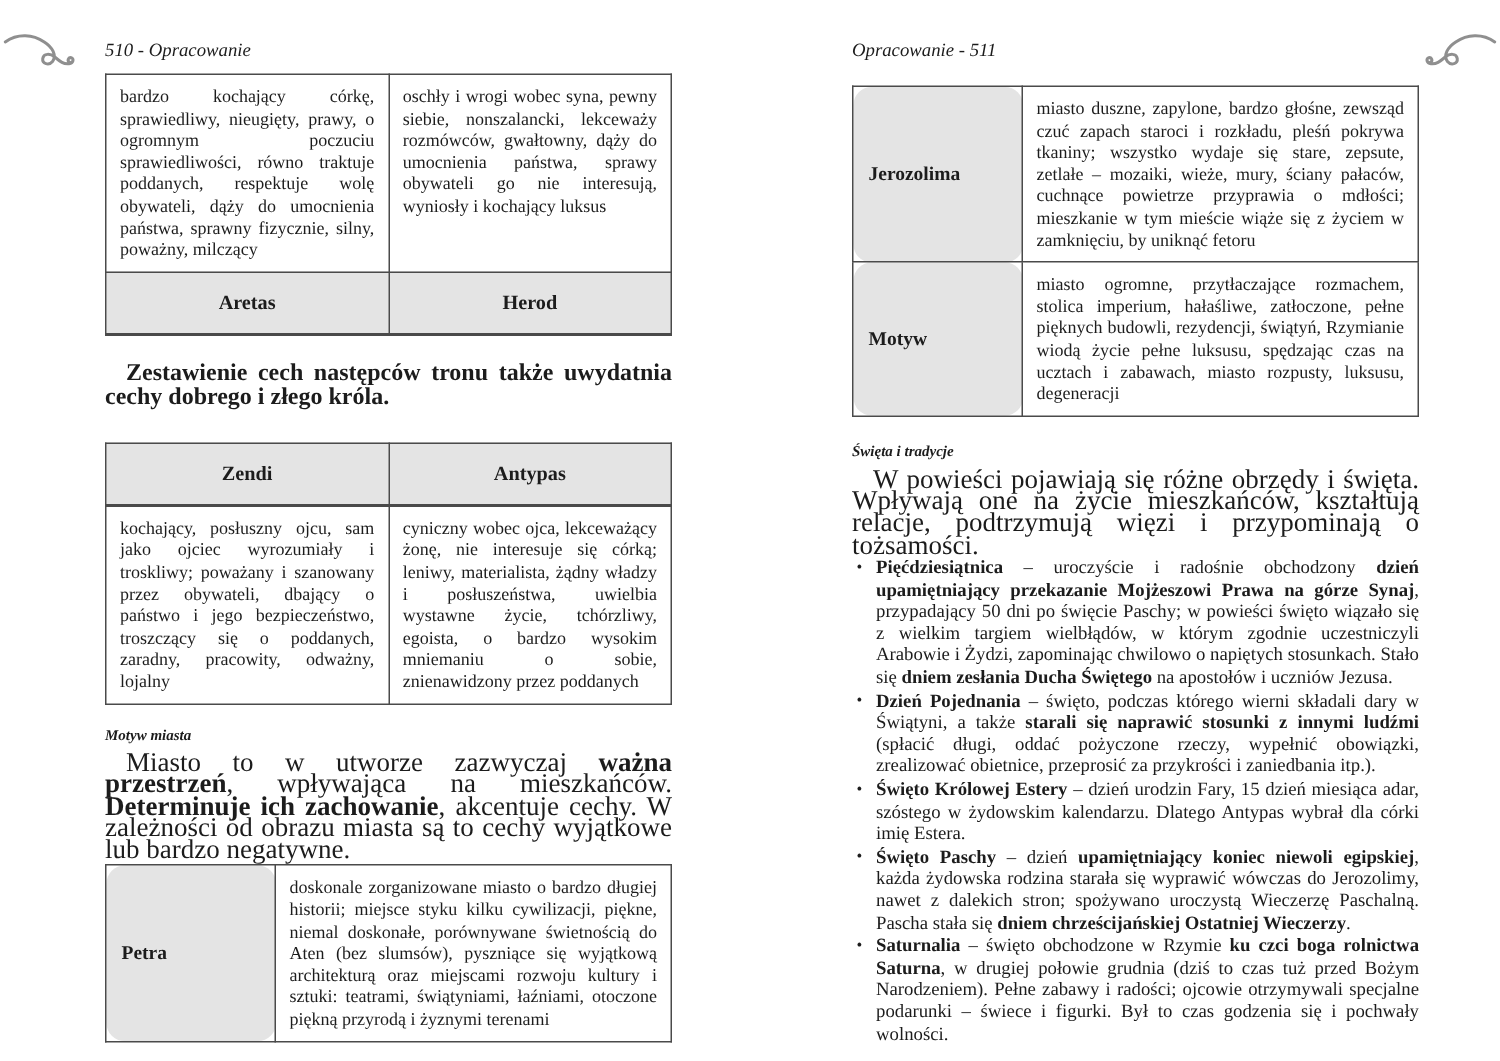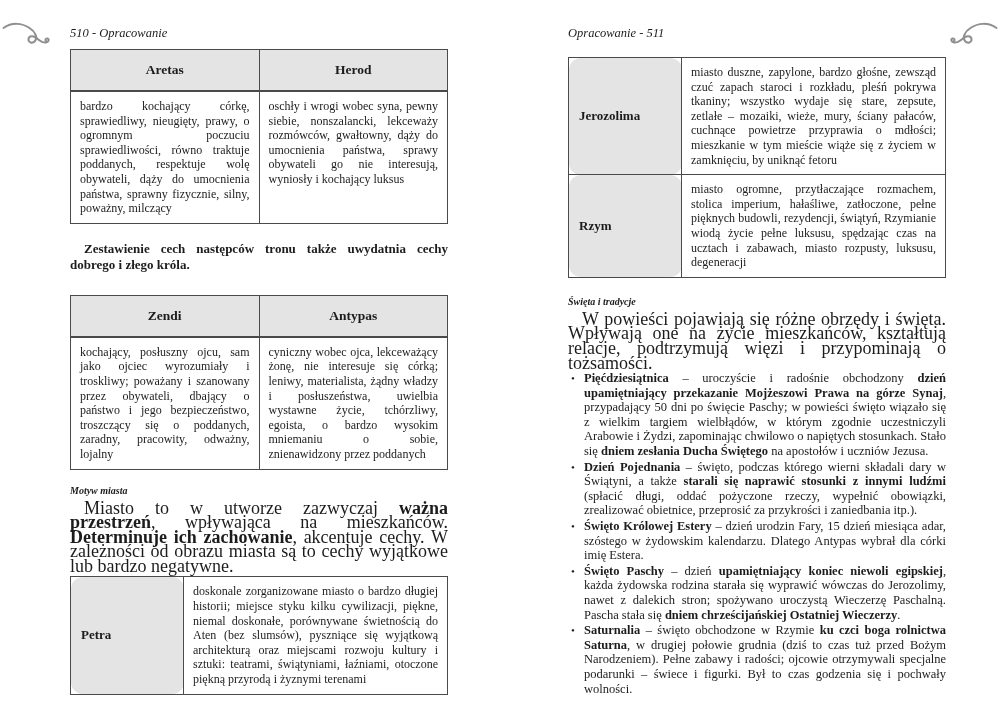--- a/index.html
+++ b/index.html
@@ -36,21 +36,21 @@
   }
   table.two-col th, table.two-col td { width:50%; }
   table.label-table td.label {
     width:80px; background:#e4e4e4; font-weight:bold; font-size:13px;
     vertical-align:middle; text-align:left; padding:6px 22px 6px 10px;
     hyphens:none;
     border-radius:12px;
   }
 
   .lead-bold {
-    font-weight:bold; font-size:13px; line-height:16.5px;
+    font-weight:bold; font-size:16px; line-height:16.5px;
     text-indent:14px; text-align:justify;
     margin:17px 0 0 0;
   }
   .section-heading {
     font-weight:bold; font-style:italic; font-size:10px; line-height:16px;
     margin:13px 0 2px 0;
   }
   .page.right .section-heading { margin-top:16px; }
   .par {
     font-size:18px; line-height:14.6px; text-align:justify;
@@ -88,26 +88,26 @@
       <path d="M69,36 C75,41 80,46 88,45 C94,44 95,38 91,37 C87,36 85,41 89,43"></path>
     </g>
   </svg>
 
   <section class="page left">
     <div class="running-head">510 - Opracowanie</div>
 
     <table class="dtable two-col">
       <tbody>
         <tr>
+          <td>bardzo kochający córkę, sprawiedliwy, nieugięty, prawy, o ogromnym poczuciu sprawiedliwości, równo traktuje poddanych, respektuje wolę obywateli, dąży do umocnienia państwa, sprawny fizycznie, silny, poważny, milczący</td>
+          <td>oschły i wrogi wobec syna, pewny siebie, nonszalancki, lekceważy rozmówców, gwałtowny, dąży do umocnienia państwa, sprawy obywateli go nie interesują, wyniosły i kochający luksus</td>
+        </tr>
+        <tr>
           <th>Aretas</th>
           <th>Herod</th>
-        </tr>
-        <tr>
-          <td>bardzo kochający córkę, sprawiedliwy, nieugięty, prawy, o ogromnym poczuciu sprawiedliwości, równo traktuje poddanych, respektuje wolę obywateli, dąży do umocnienia państwa, sprawny fizycznie, silny, poważny, milczący</td>
-          <td>oschły i wrogi wobec syna, pewny siebie, nonszalancki, lekceważy rozmówców, gwałtowny, dąży do umocnienia państwa, sprawy obywateli go nie interesują, wyniosły i kochający luksus</td>
         </tr>
       </tbody>
     </table>
 
     <p class="lead-bold">Zestawienie cech następców tronu także uwydatnia cechy dobrego i złego króla.</p>
 
     <table class="dtable two-col">
       <tbody>
         <tr>
           <th>Zendi</th>
@@ -137,21 +137,21 @@
   <section class="page right">
     <div class="running-head">Opracowanie - 511</div>
 
     <table class="dtable label-table">
       <tbody>
         <tr>
           <td class="label">Jerozolima</td>
           <td>miasto duszne, zapylone, bardzo głośne, zewsząd czuć zapach staroci i rozkładu, pleśń pokrywa tkaniny; wszystko wydaje się stare, zepsute, zetlałe – mozaiki, wieże, mury, ściany pałaców, cuchnące powietrze przyprawia o mdłości; mieszkanie w tym mieście wiąże się z życiem w zamknięciu, by uniknąć fetoru</td>
         </tr>
         <tr>
-          <td class="label">Rzym</td>
+          <td class="label">Motyw</td>
           <td>miasto ogromne, przytłaczające rozmachem, stolica imperium, hałaśliwe, zatłoczone, pełne pięknych budowli, rezydencji, świątyń, Rzymianie wiodą życie pełne luksusu, spędzając czas na ucztach i zabawach, miasto rozpusty, luksusu, degeneracji</td>
         </tr>
       </tbody>
     </table>
 
     <h3 class="section-heading">Święta i tradycje</h3>
 
     <p class="par">W powieści pojawiają się różne obrzędy i święta. Wpływają one na życie mieszkańców, kształtują relacje, podtrzymują więzi i przypominają o tożsamości.</p>
 
     <ul class="bullets">

